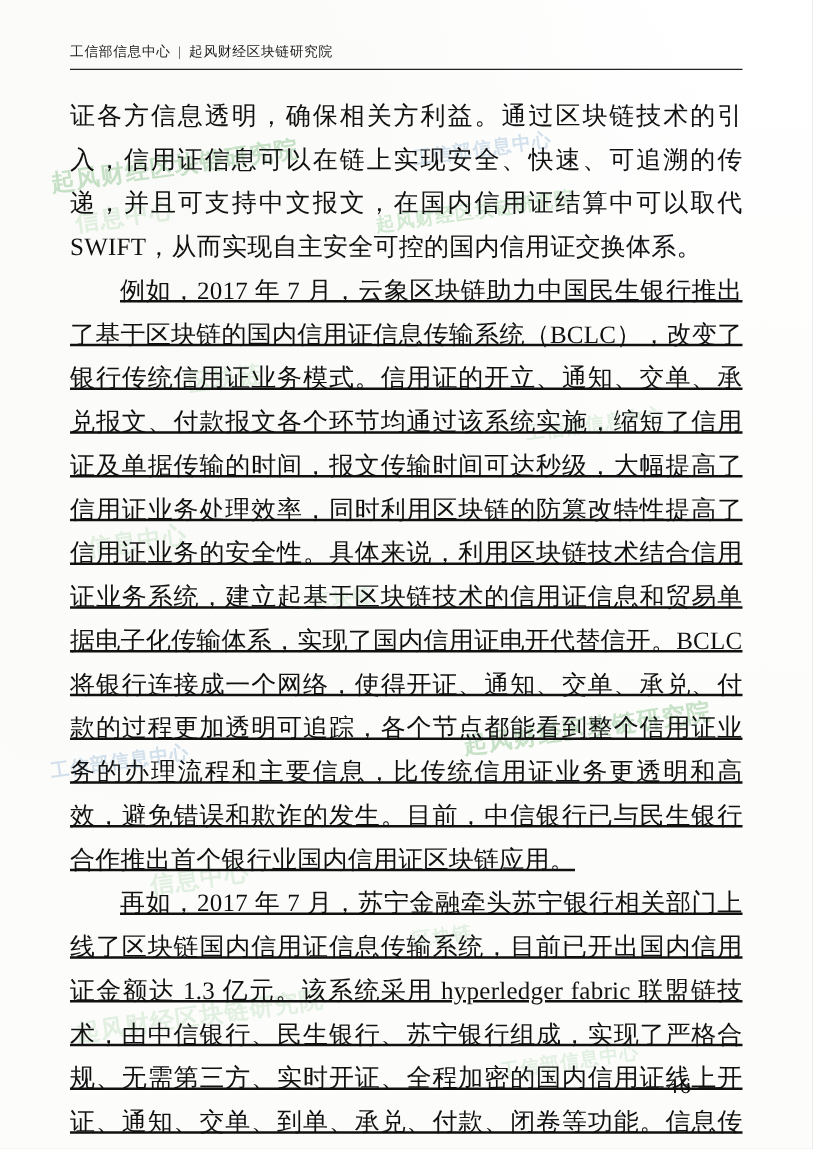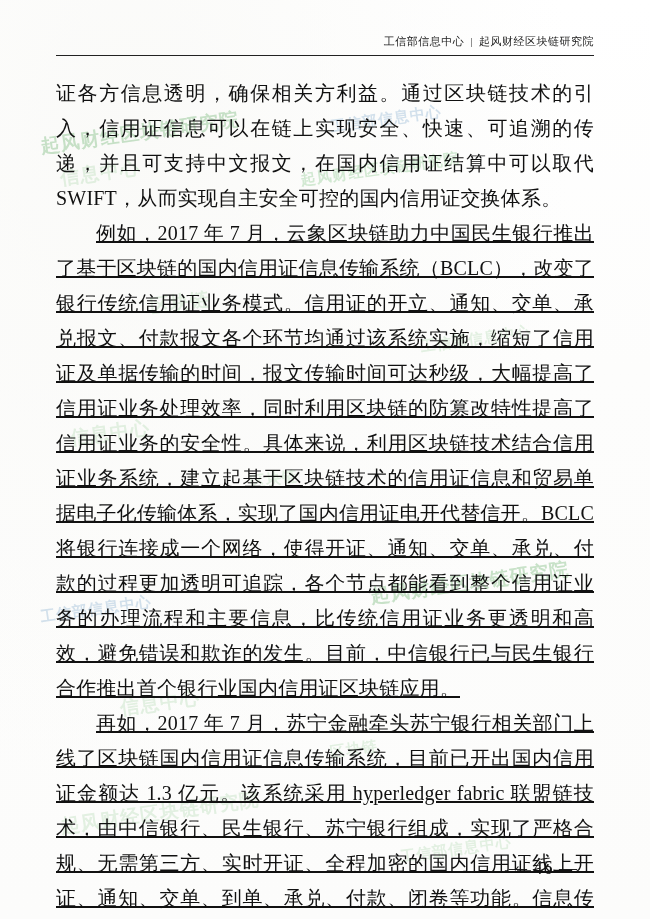--- a/index.html
+++ b/index.html
@@ -28,21 +28,21 @@
     pointer-events: none;
   }
   .content {
     position: absolute;
     left: 56px;
     right: 56px;
     top: 34px;
     bottom: 34px;
   }
   .header {
-    text-align: right;
+    text-align: left;
     font-size: 11px;
     color: #1b1b1b;
     letter-spacing: 0.5px;
     padding-bottom: 6px;
     font-family: "Liberation Serif", serif;
   }
   .header .sep {
     margin: 0 6px;
     color: #333;
   }

